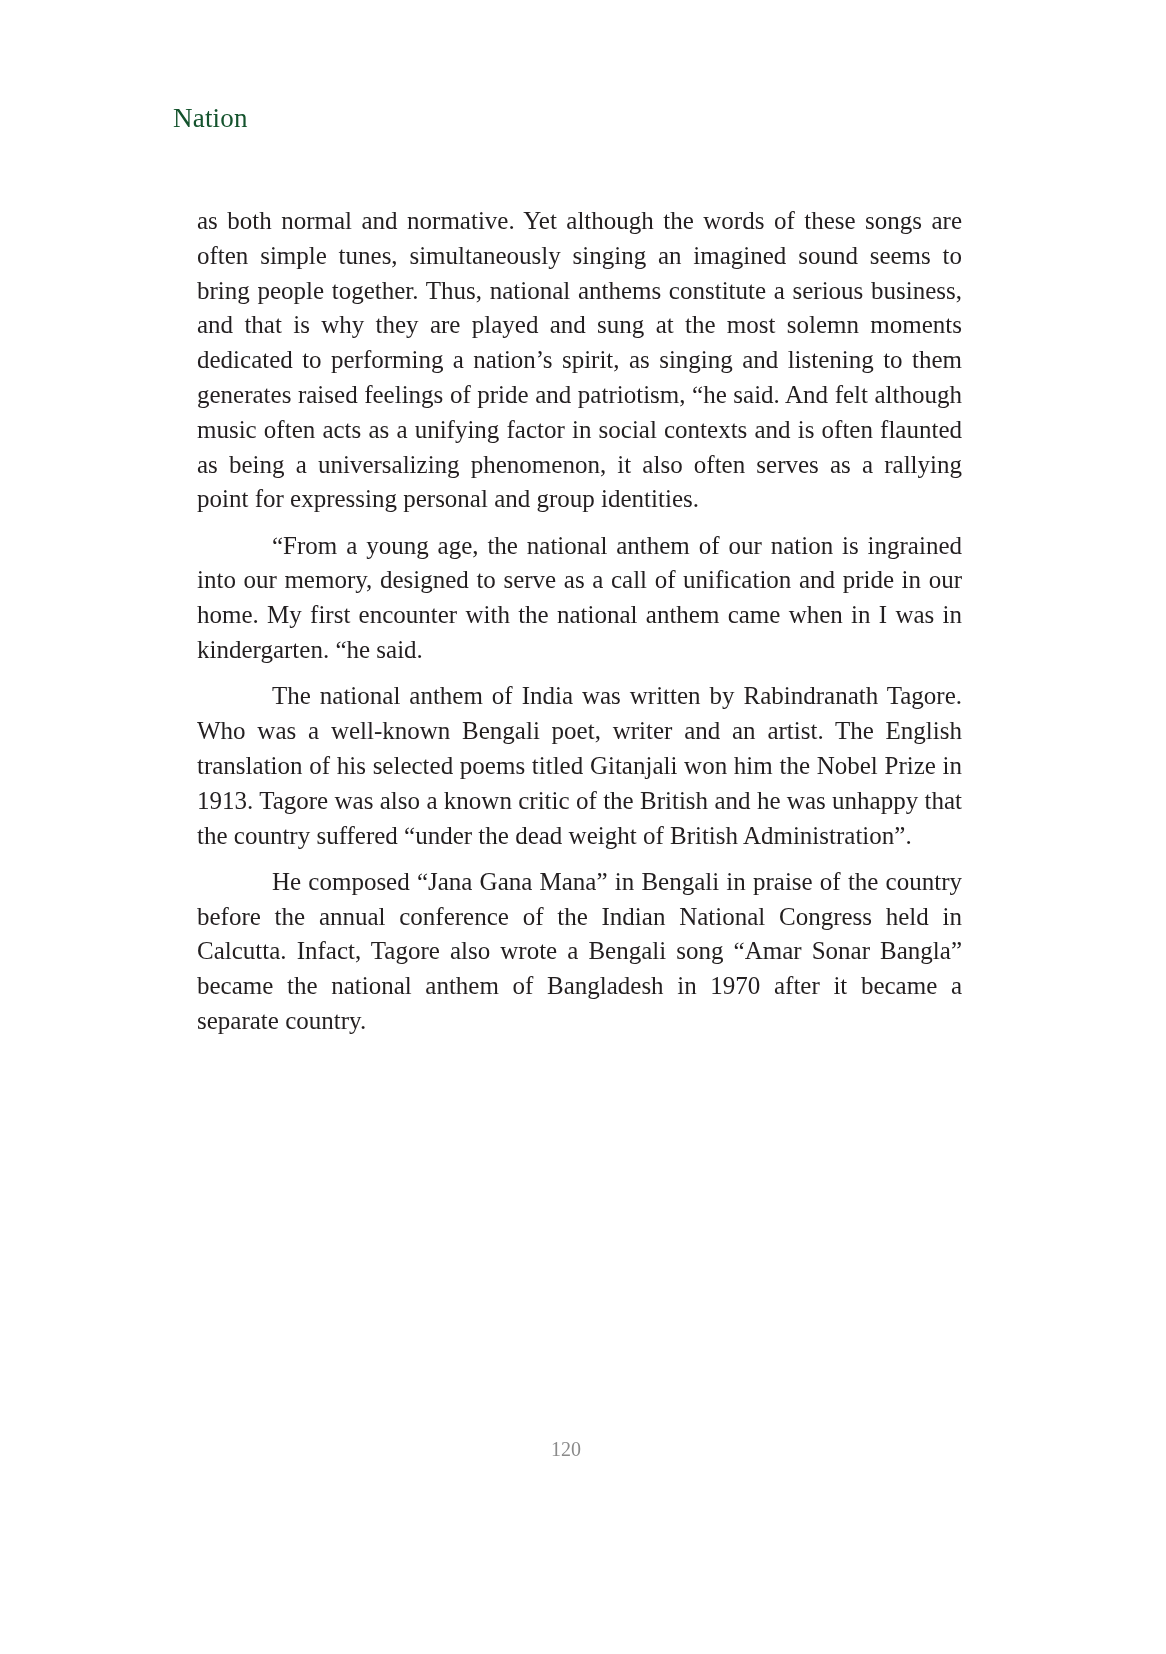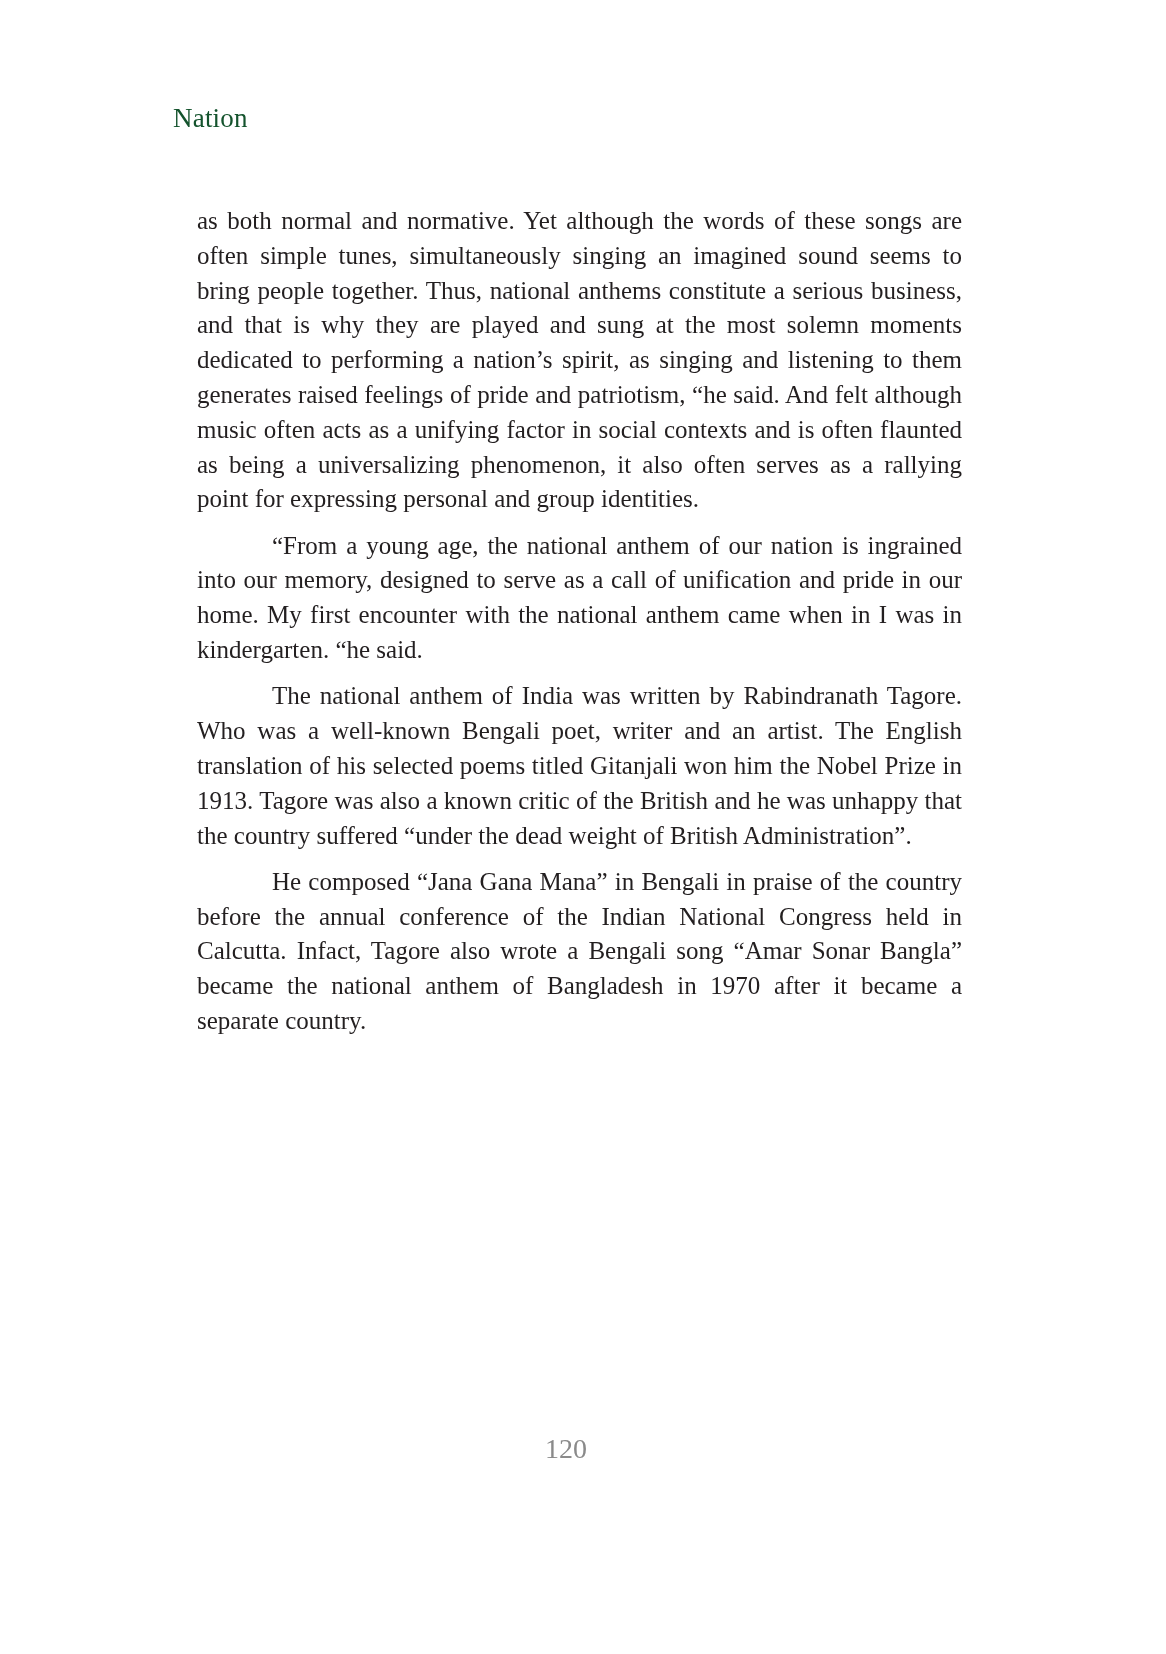--- a/index.html
+++ b/index.html
@@ -50,21 +50,21 @@
     .para.indent {
       text-indent: 75px;
     }
     .page-number {
       position: absolute;
       left: 0;
       width: 1132px;
       top: 1434px;
       text-align: center;
       font-family: "Liberation Serif", "DejaVu Serif", serif;
-      font-size: 28px;
+      font-size: 20px;
       color: #8a8a8a;
       line-height: 30px;
     }
   </style>
 </head>
 <body>
 
 <div class="page">
 
   <div class="running-head">Nation</div>

